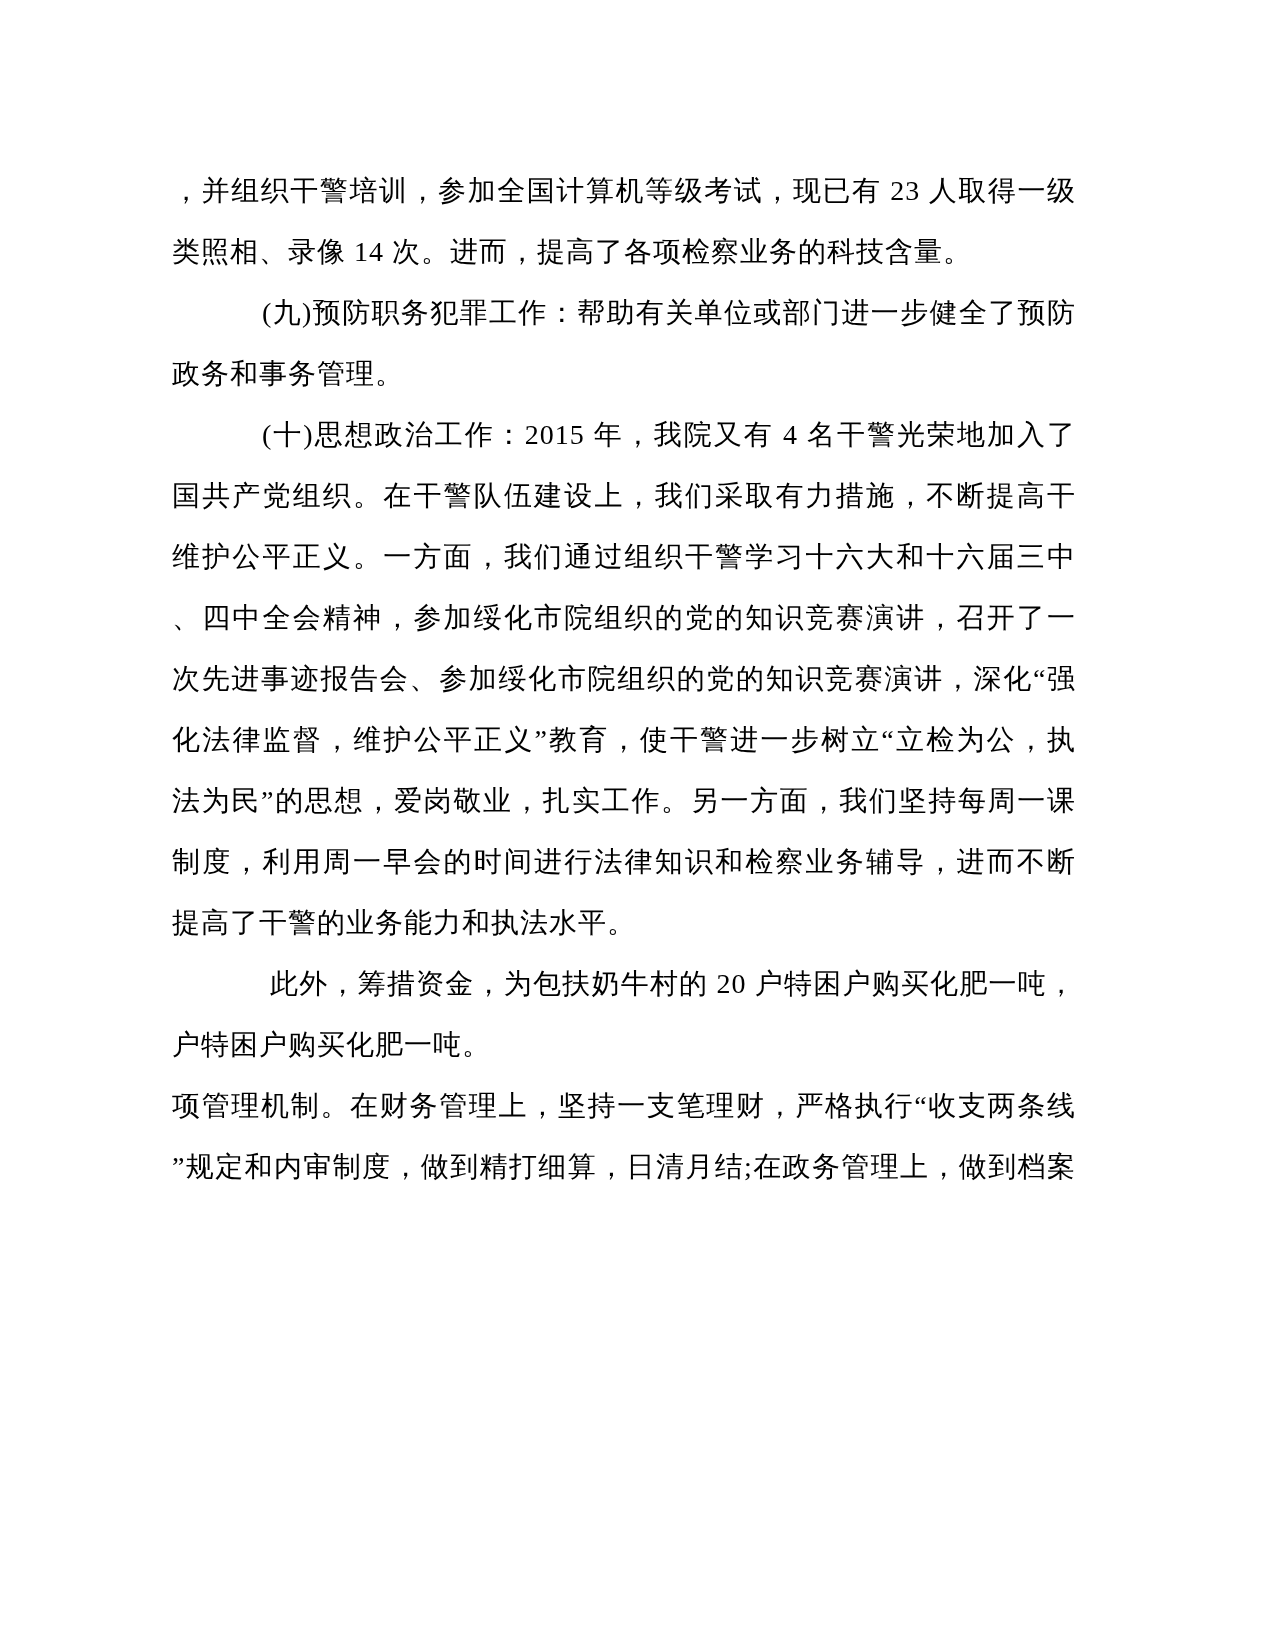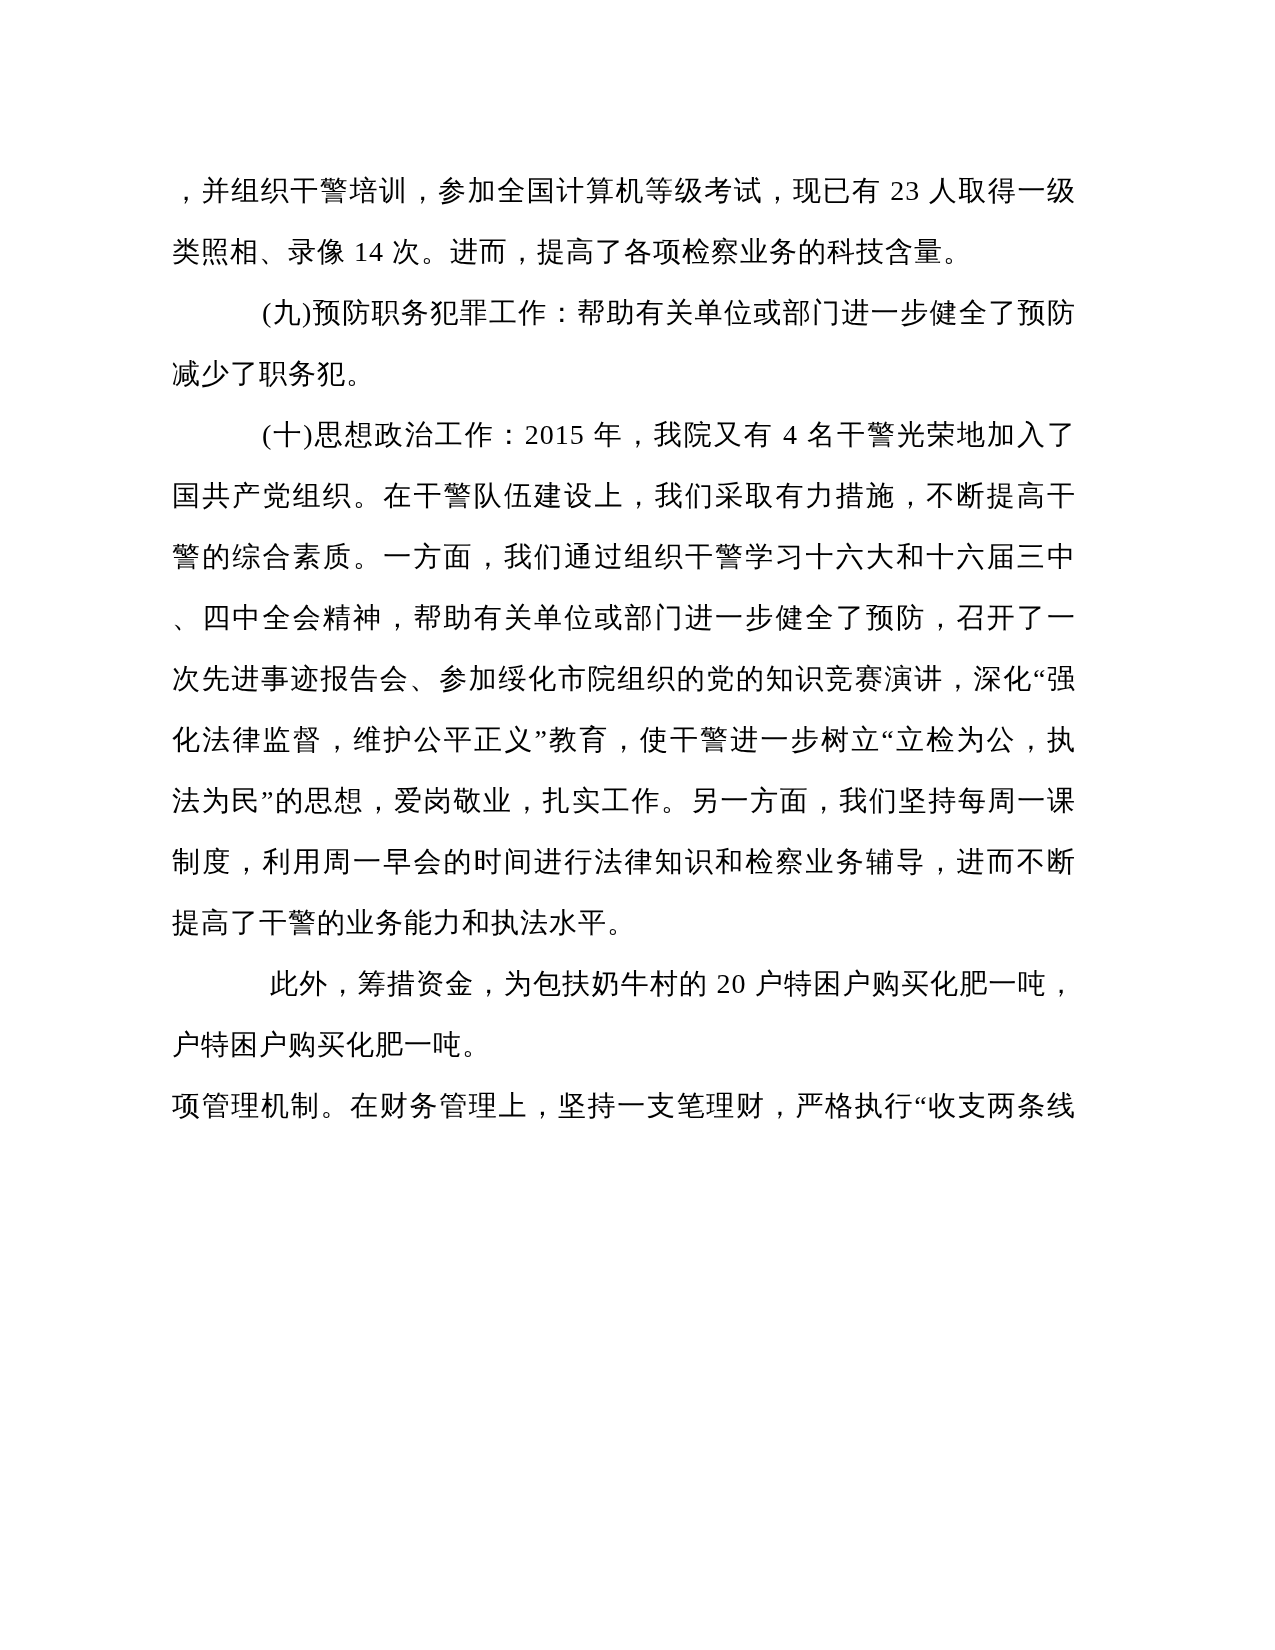--- a/index.html
+++ b/index.html
@@ -48,27 +48,28 @@
   .ind-c { text-indent: 82px; }  
 </style>
 </head>
 <body>
 
 <div class="page">
   <div class="text-block">
     <div class="line jf">，并组织干警培训，参加全国计算机等级考试，现已有 23 人取得一级</div>
     <div class="line lf">类照相、录像 14 次。进而，提高了各项检察业务的科技含量。</div>
     <div class="line jf ind-a">(九)预防职务犯罪工作：帮助有关单位或部门进一步健全了预防</div>
-    <div class="line lf">减少了职务犯。</div>
+    <div class="line lf">政务和事务管理。</div>
     <div class="line jf ind-a">(十)思想政治工作：2015 年，我院又有 4 名干警光荣地加入了中</div>
     <div class="line jf">国共产党组织。在干警队伍建设上，我们采取有力措施，不断提高干</div>
-    <div class="line jf">警的综合素质。一方面，我们通过组织干警学习十六大和十六届三中</div>
-    <div class="line jf">、四中全会精神，帮助有关单位或部门进一步健全了预防，召开了一</div>
+    <div class="line jf">维护公平正义。一方面，我们通过组织干警学习十六大和十六届三中</div>
+    <div class="line jf">、四中全会精神，参加绥化市院组织的党的知识竞赛演讲，召开了一</div>
     <div class="line jf">次先进事迹报告会、参加绥化市院组织的党的知识竞赛演讲，深化“强</div>
     <div class="line jf">化法律监督，维护公平正义”教育，使干警进一步树立“立检为公，执</div>
     <div class="line jf">法为民”的思想，爱岗敬业，扎实工作。另一方面，我们坚持每周一课</div>
     <div class="line jf">制度，利用周一早会的时间进行法律知识和检察业务辅导，进而不断</div>
     <div class="line lf">提高了干警的业务能力和执法水平。</div>
     <div class="line jf ind-b">此外，筹措资金，为包扶奶牛村的 20 户特困户购买化肥一吨，</div>
     <div class="line lf">户特困户购买化肥一吨。</div>
     <div class="line jf">项管理机制。在财务管理上，坚持一支笔理财，严格执行“收支两条线</div>
+    <div class="line jf">”规定和内审制度，做到精打细算，日清月结;在政务管理上，做到档案</div>
   </div>
 </div>
 
 </body></html>

